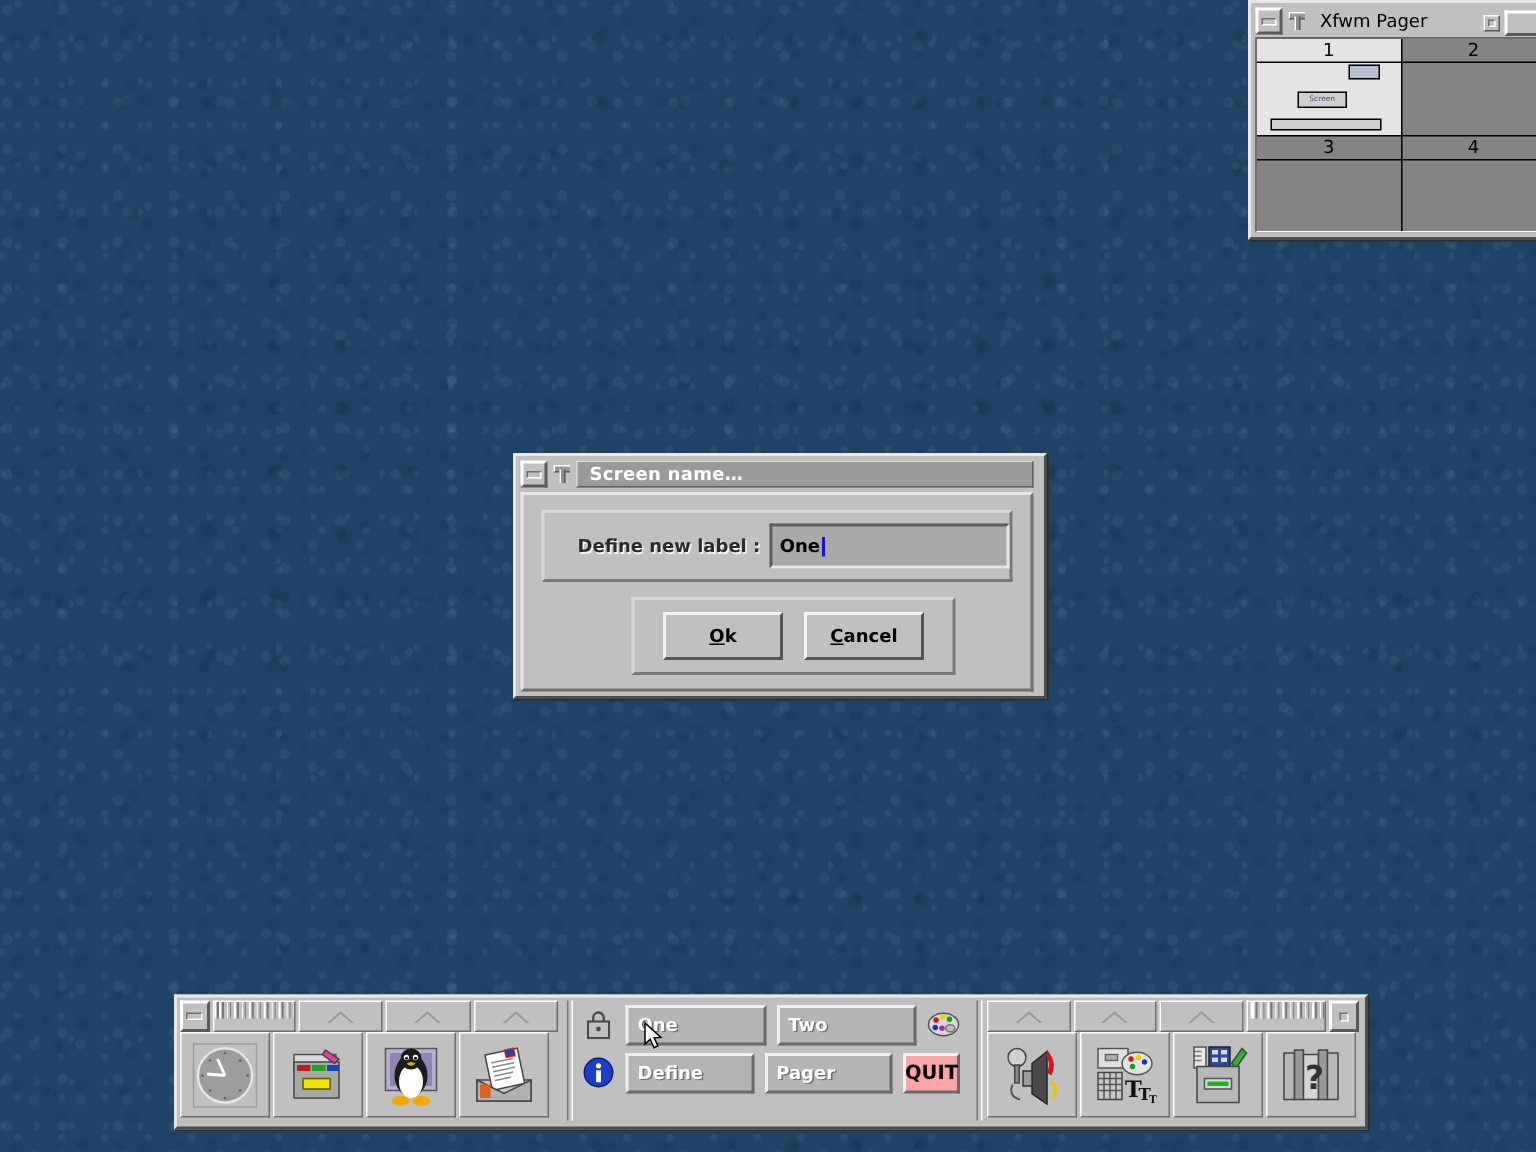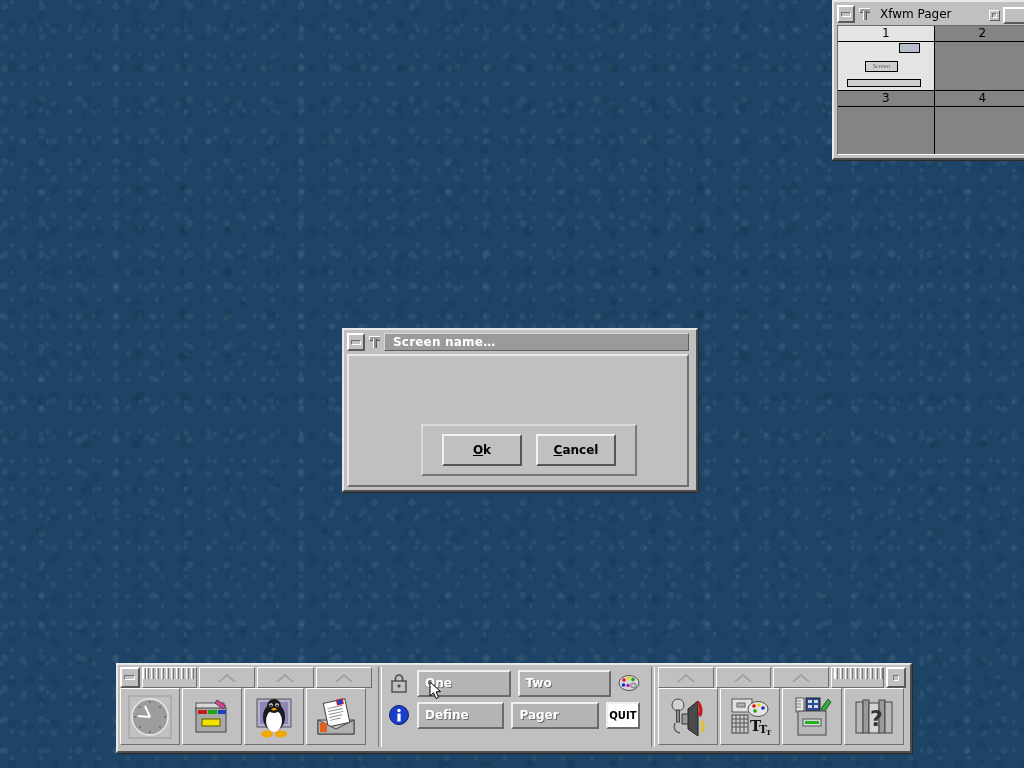--- a/index.html
+++ b/index.html
@@ -19,21 +19,21 @@
       radial-gradient(circle at 58% 46%, rgba(0,0,0,.075) 0 3px, rgba(0,0,0,0) 4px),
       radial-gradient(circle at 73% 82%, rgba(255,255,255,.045) 0 3px, rgba(0,0,0,0) 4px),
       radial-gradient(circle at 88% 33%, rgba(0,0,0,.06) 0 4px, rgba(0,0,0,0) 5px),
       radial-gradient(circle at 5% 88%,  rgba(255,255,255,.05) 0 2px, rgba(0,0,0,0) 3px),
       radial-gradient(circle at 95% 12%, rgba(0,0,0,.06) 0 3px, rgba(0,0,0,0) 4px);
     background-size:37px 31px,43px 41px,29px 27px,53px 47px,31px 37px,47px 43px,23px 29px,41px 33px;
   }
 
   
   #dialog{
-    position:absolute;left:342px;top:328px;width:352px;height:160px;
+    position:absolute;left:342px;top:302px;width:352px;height:160px;
     background:#c0c0c0;
     border:2px solid;border-color:#e8e8e8 #4d4d4d #4d4d4d #e8e8e8;
     box-shadow:1px 1px 0 #2b2b2b;
   }
   #dlg-titlebar{
     position:absolute;left:3px;top:3px;width:342px;height:18px;
     display:flex;align-items:center;
   }
   .tb-btn{
     width:14px;height:14px;margin-right:3px;background:#c0c0c0;
@@ -170,24 +170,24 @@
   
   #center{position:absolute;left:270px;top:6px;width:252px;height:72px;}
   .ws-row{display:flex;align-items:center;gap:7px;height:24px;margin-bottom:8px;}
   .ws-btn{
     width:94px;height:23px;background:#b4b4b4;
     border:2px solid;border-color:#f0f0f0 #6a6a6a #6a6a6a #f0f0f0;
     display:flex;align-items:center;
   }
   .ws-btn span{font-size:12px;font-weight:bold;color:#fff;text-shadow:1px 1px 0 #6d6d6d;padding-left:6px;}
   .quit-btn{
-    width:34px;height:23px;background:#ffffff;
+    width:34px;height:23px;background:#fca5a5;
     border:2px solid;border-color:#f0f0f0 #6a6a6a #6a6a6a #f0f0f0;
     display:flex;align-items:center;justify-content:center;
-    font-size:10px;font-weight:bold;color:#000;
+    font-size:13px;font-weight:bold;color:#000;
   }
   .smicon{width:22px;height:22px;flex:none;}
 
   
   #cursor{position:absolute;left:429px;top:681px;width:13px;height:20px;pointer-events:none;}
 </style>
 </head>
 <body>
 
 <div id="desktop"></div>
@@ -199,20 +199,27 @@
         <i class="glyph-min"></i>
       </div>
     <div class="tb-shade"></div>
     <div id="dlg-title-strip">
       <span id="dlg-title-text">Screen name…</span>
     </div>
   </div>
 
   <div id="dlg-body">
 
+    <div id="field-frame">
+      <span id="field-label">Define new label :</span>
+      <div id="name-entry">
+        <span id="name-value">One</span>
+          <i id="caret"></i>
+      </div>
+    </div>
 
     <div id="btn-frame">
       <div class="dlg-btn">
         <u>O</u>
           <span>k</span>
       </div>
       <div class="dlg-btn">
         <u>C</u>
           <span>ancel</span>
       </div>

